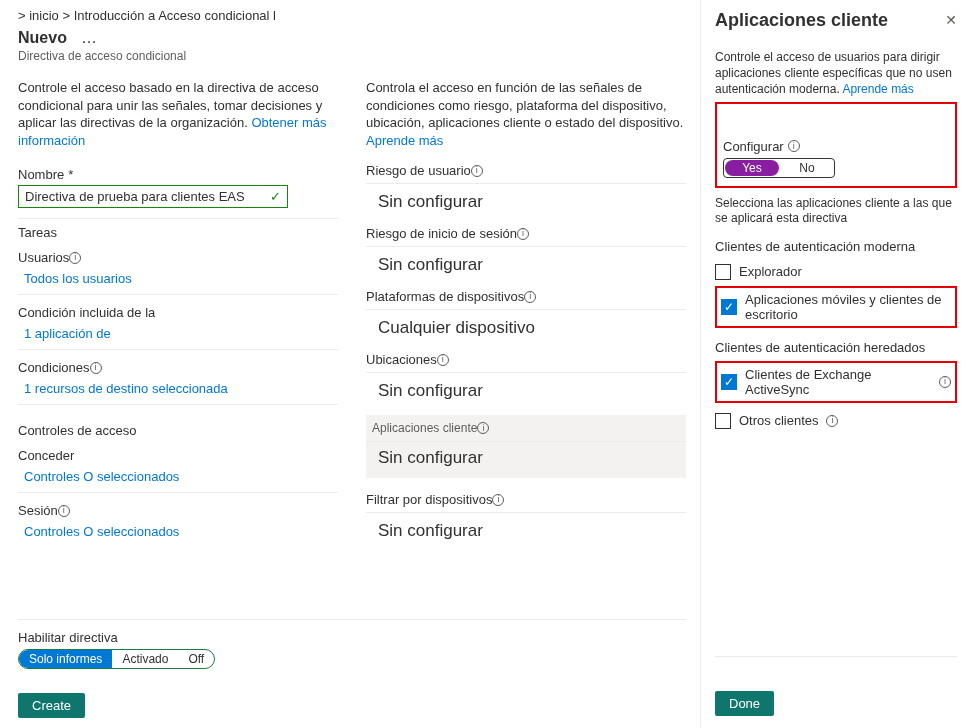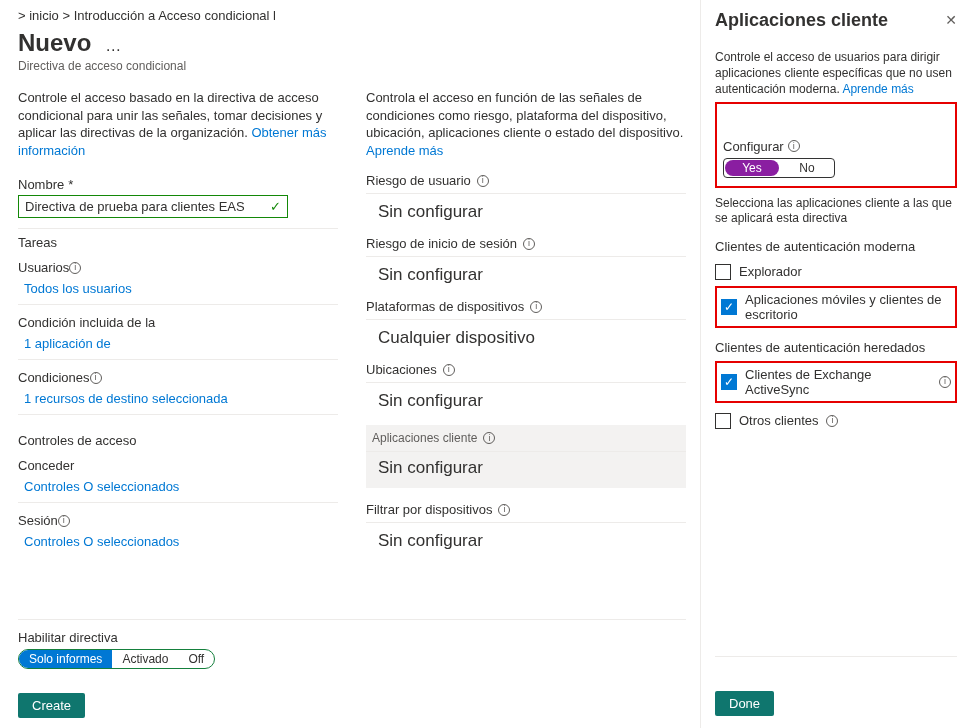--- a/index.html
+++ b/index.html
@@ -3,21 +3,21 @@
 <meta charset="utf-8">
 <style>
   * { box-sizing: border-box; margin: 0; padding: 0; }
   body { font-family: "Segoe UI", Arial, sans-serif; font-size: 13px; color: #323130; width: 971px; height: 728px; overflow: hidden; position: relative; background: #fff; }
   .page { display: flex; width: 100%; height: 100%; }
   .left-panel { flex: 0 0 700px; padding: 8px 14px 10px 18px; display: flex; flex-direction: column; }
   .right-panel { flex: 1; border-left: 1px solid #edebe9; padding: 10px 14px 12px 14px; display: flex; flex-direction: column; position: relative; }
 
   .breadcrumb { font-size: 13px; color: #323130; }
   .title-row { display: flex; align-items: baseline; gap: 10px; margin-top: 6px; }
-  .page-title { font-size: 24px; font-weight: 600; }
+  .page-title { font-size: 16px; font-weight: 600; }
   .ellipsis { font-size: 16px; color: #323130; padding: 0 4px; cursor: pointer; }
   .subtitle { font-size: 12px; color: #605e5c; margin-top: 2px; }
 
   .columns { display: flex; gap: 28px; margin-top: 16px; flex: 1; overflow: hidden; }
   .col { flex: 1; min-width: 0; font-size: 13px; color: #323130; }
   .col p.desc { font-size: 13px; line-height: 1.35; }
   a.inline-link { color: #0078d4; text-decoration: none; }
 
   .field-label { font-size: 13px; color: #323130; margin-top: 18px; display: flex; align-items: center; gap: 4px; }
   .star { color: #323130; }
@@ -25,21 +25,21 @@
   .ctrl.input-wrap .check-icon { color: #138808; margin-left: auto; }
   .ctrl.input-wrap span.text { flex: 1; white-space: nowrap; overflow: hidden; text-overflow: ellipsis; }
 
   .divider { border: none; border-top: 1px solid #edebe9; margin: 10px 0 6px 0; }
   .section-head { font-size: 13px; color: #323130; margin-top: 6px; }
   .sub-link { color: #323130; font-size: 13px; margin-top: 4px; display: inline-flex; align-items: center; }
   .sub-val { color: #0078d4; font-size: 13px; margin-top: 6px; padding-left: 6px; display: block; }
   .sub-block { margin-top: 6px; padding-bottom: 8px; border-bottom: 1px solid #edebe9; }
   .sub-block.noborder { border-bottom: none; }
 
-  .col2-section-head { font-size: 13px; color: #323130; margin-top: 14px; padding-bottom: 5px; border-bottom: 1px solid #edebe9; display: flex; align-items: center; gap: 6px; }
+  .col2-section-head { font-size: 13px; color: #323130; margin-top: 14px; padding-bottom: 5px; border-bottom: 1px solid #edebe9; display: flex; align-items: center; gap: 0; }
   .col2-val { font-size: 17px; color: #323130; margin-top: 8px; padding-left: 12px; }
   .col2-section.active .col2-section-head { background: #f3f2f1; border-bottom: 1px solid #edebe9; padding: 6px 6px; margin-top: 14px; font-size: 12px; color: #605e5c; }
   .col2-section.active .col2-val { background: #f3f2f1; padding: 6px 12px 10px 12px; margin-top: 0; }
 
   .bottom-bar { border-top: 1px solid #edebe9; padding-top: 10px; margin-top: auto; }
   .seg-label { font-size: 13px; }
   .seg-control { display: inline-flex; border: 1px solid #15803d; border-radius: 12px; overflow: hidden; margin-top: 4px; font-size: 12px; }
   .seg-control .seg { padding: 2px 10px; cursor: pointer; }
   .seg-control .seg.selected { background: #0078d4; color: #fff; }
   .btn-primary { background: #0f766e; color: #fff; border: none; padding: 5px 14px; font-size: 13px; margin-top: 24px; cursor: pointer; border-radius: 2px; }

